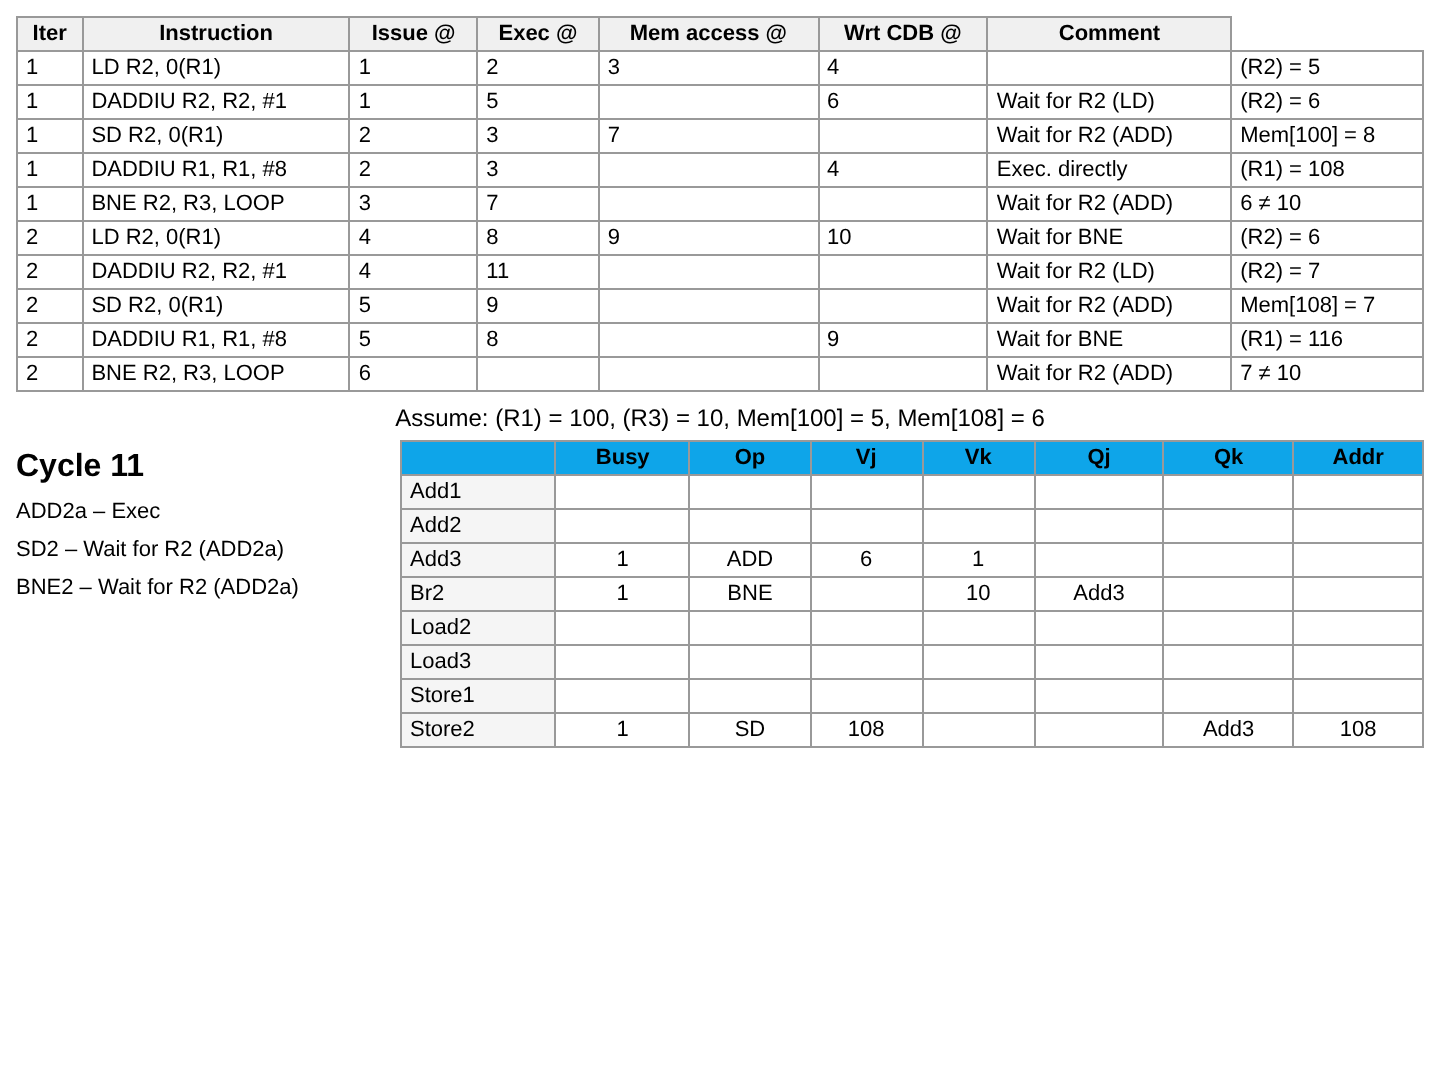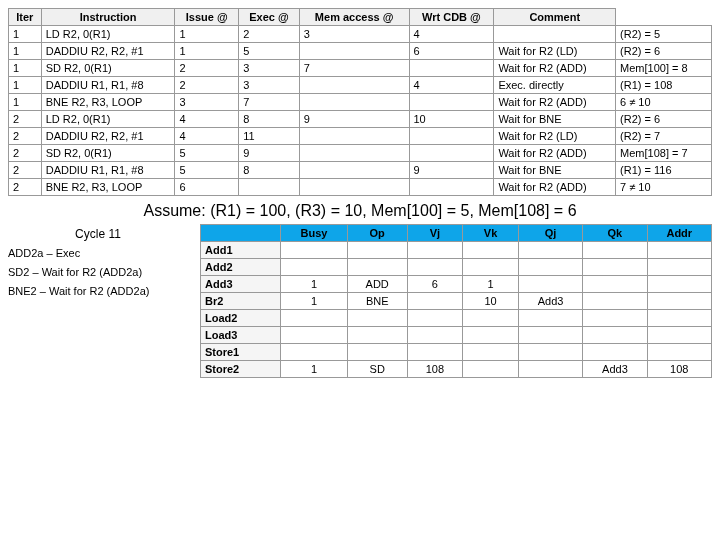--- a/index.html
+++ b/index.html
@@ -23,52 +23,51 @@
     table th {
       background: #f0f0f0;
       font-weight: bold;
       text-align: center;
     }
     .main-table td {
       font-size: 11px;
     }
     .assume-text {
       text-align: center;
-      font-size: 16px;
+      font-size: 12px;
       margin: 6px 0 4px 0;
     }
     .bottom-section {
       display: flex;
       gap: 12px;
       margin-top: 4px;
     }
     .cycle-info {
       font-size: 11px;
       min-width: 180px;
       line-height: 1.7;
     }
     .cycle-info .cycle-title {
-      font-weight: normal;
-      font-size: 12px;
-      text-align: center;
+      font-weight: bold;
+      font-size: 16px;
     }
     .station-table {
       flex: 1;
     }
     .station-table table td, .station-table table th {
       text-align: center;
       min-width: 30px;
       font-size: 11px;
     }
     .station-table table th {
       background: #0ea5e9;
     }
     .row-label td:first-child {
       background: #f5f5f5;
-      font-weight: bold;
+      font-weight: normal;
       text-align: left;
     }
   </style>
 </head>
 <body>
 
 <table class="main-table">
   <thead>
     <tr id="main-header-row">
         <th>Iter</th>

